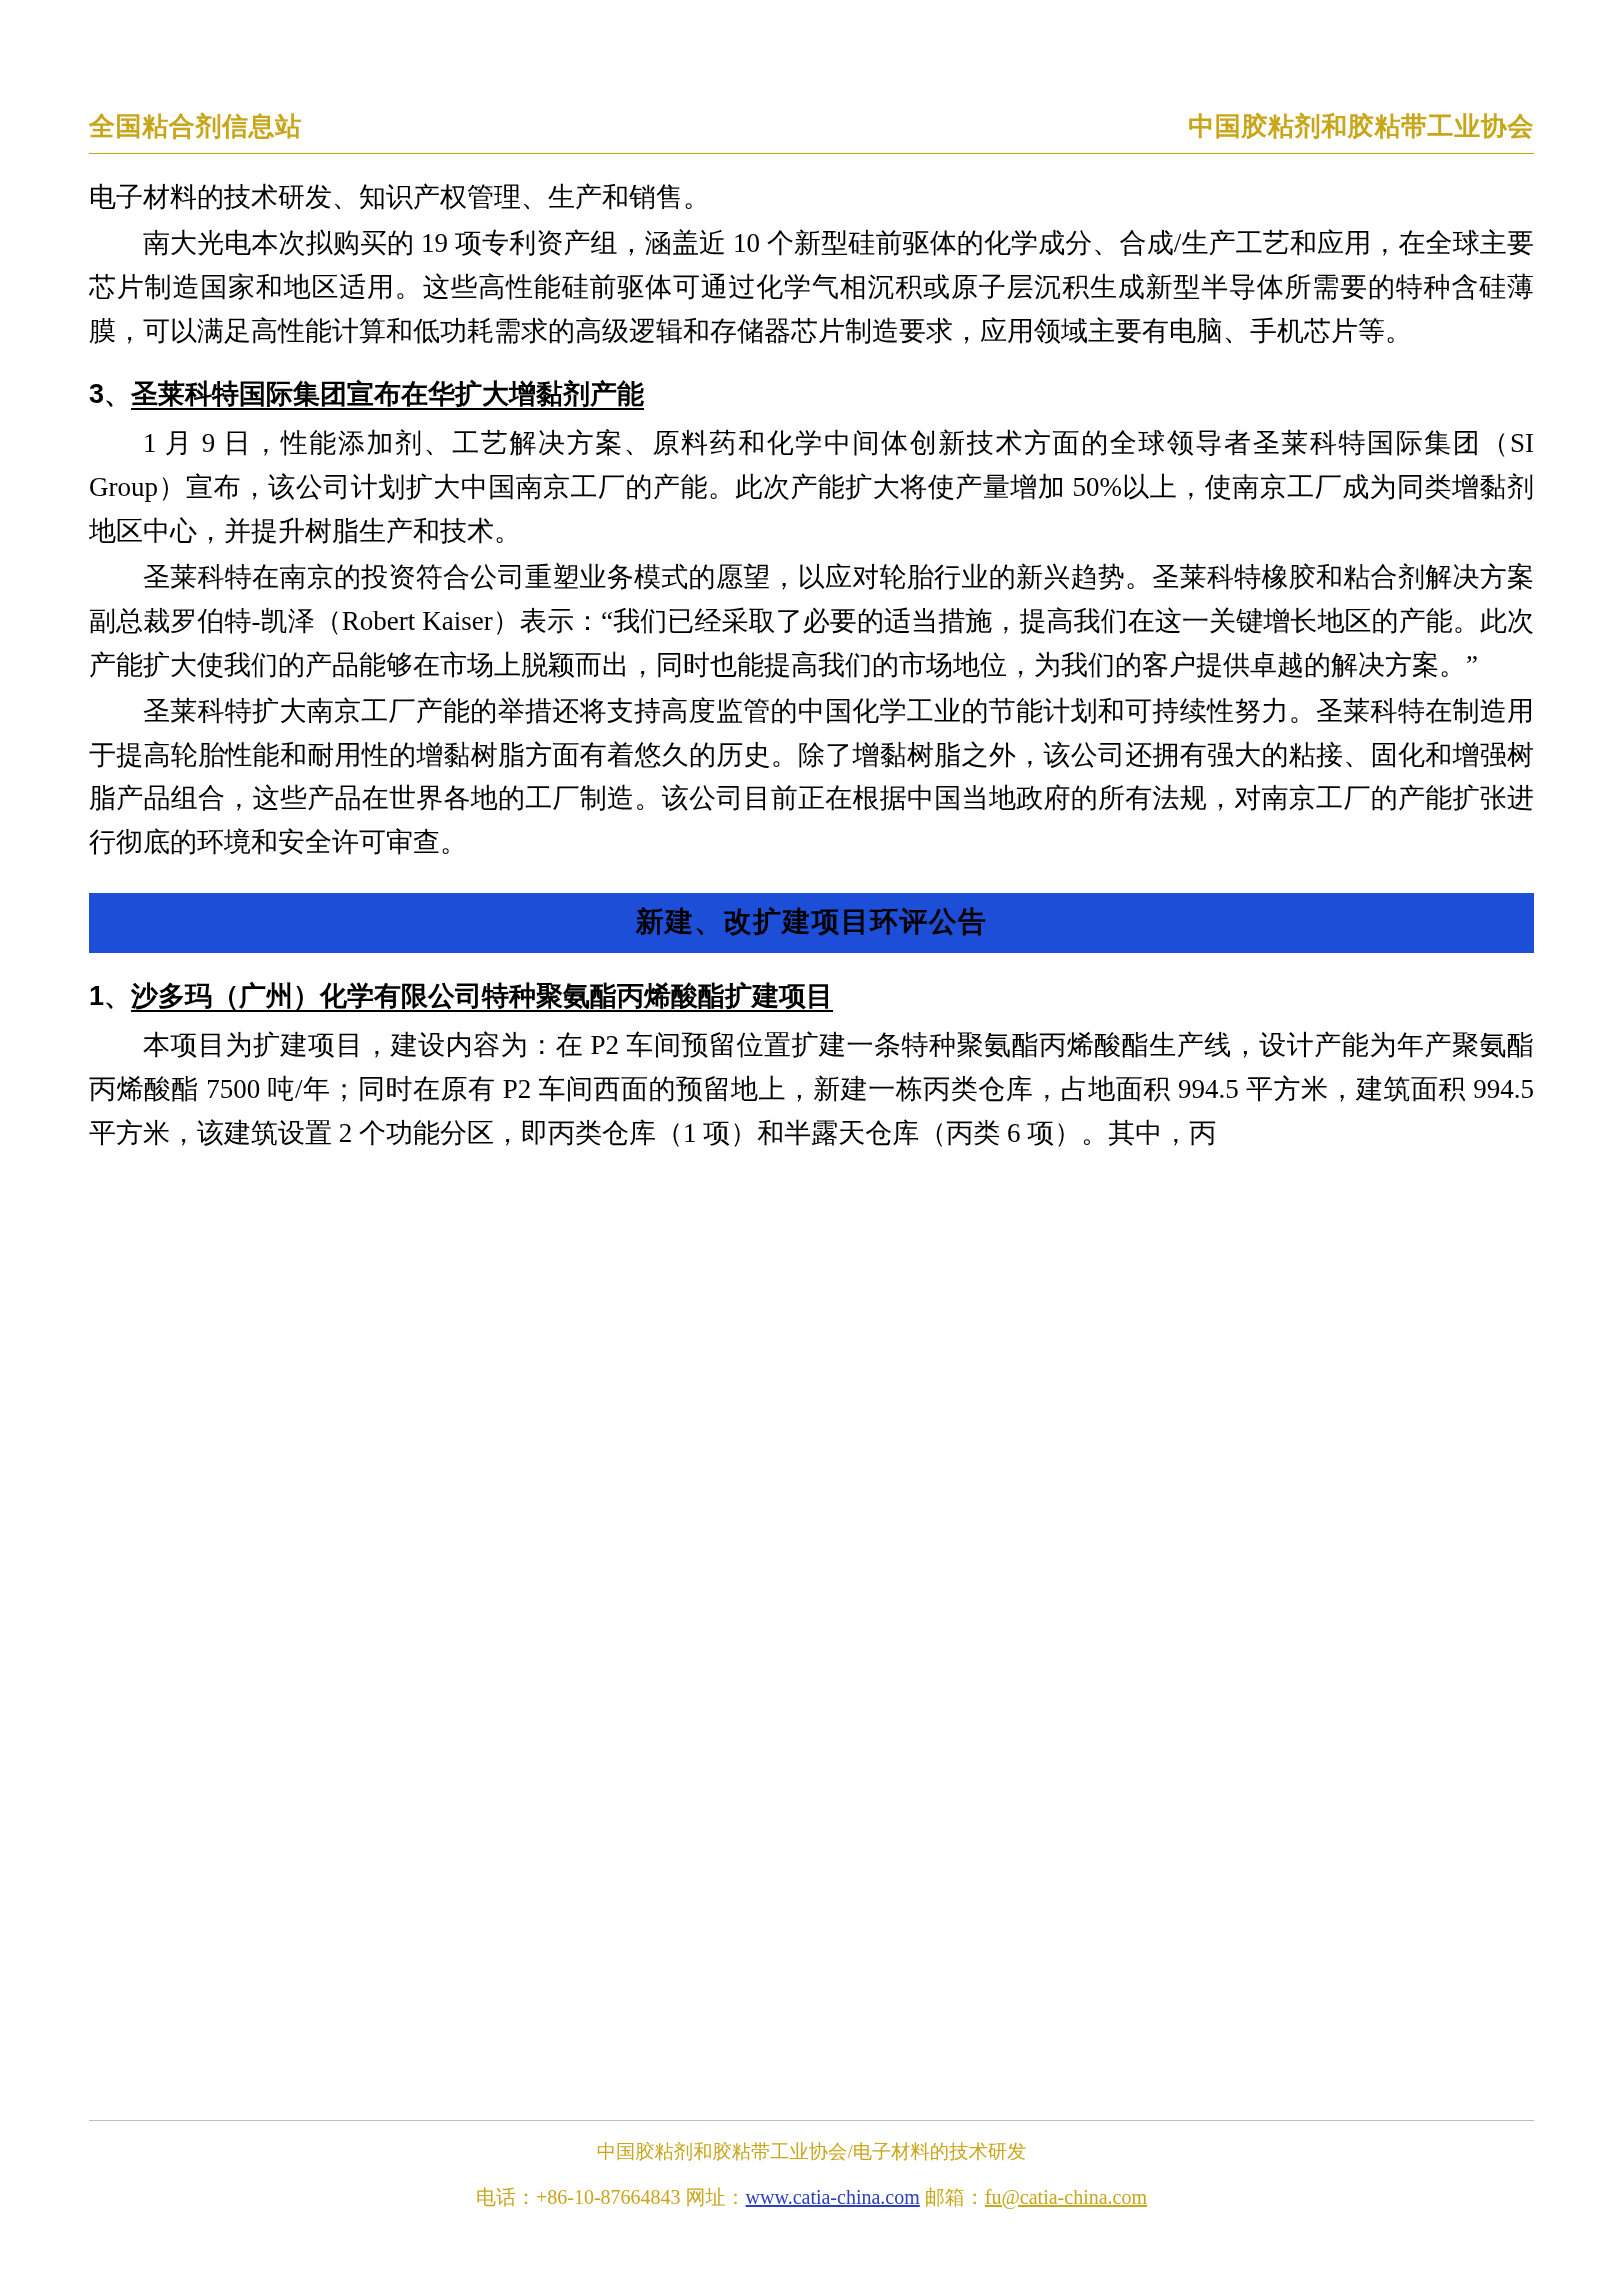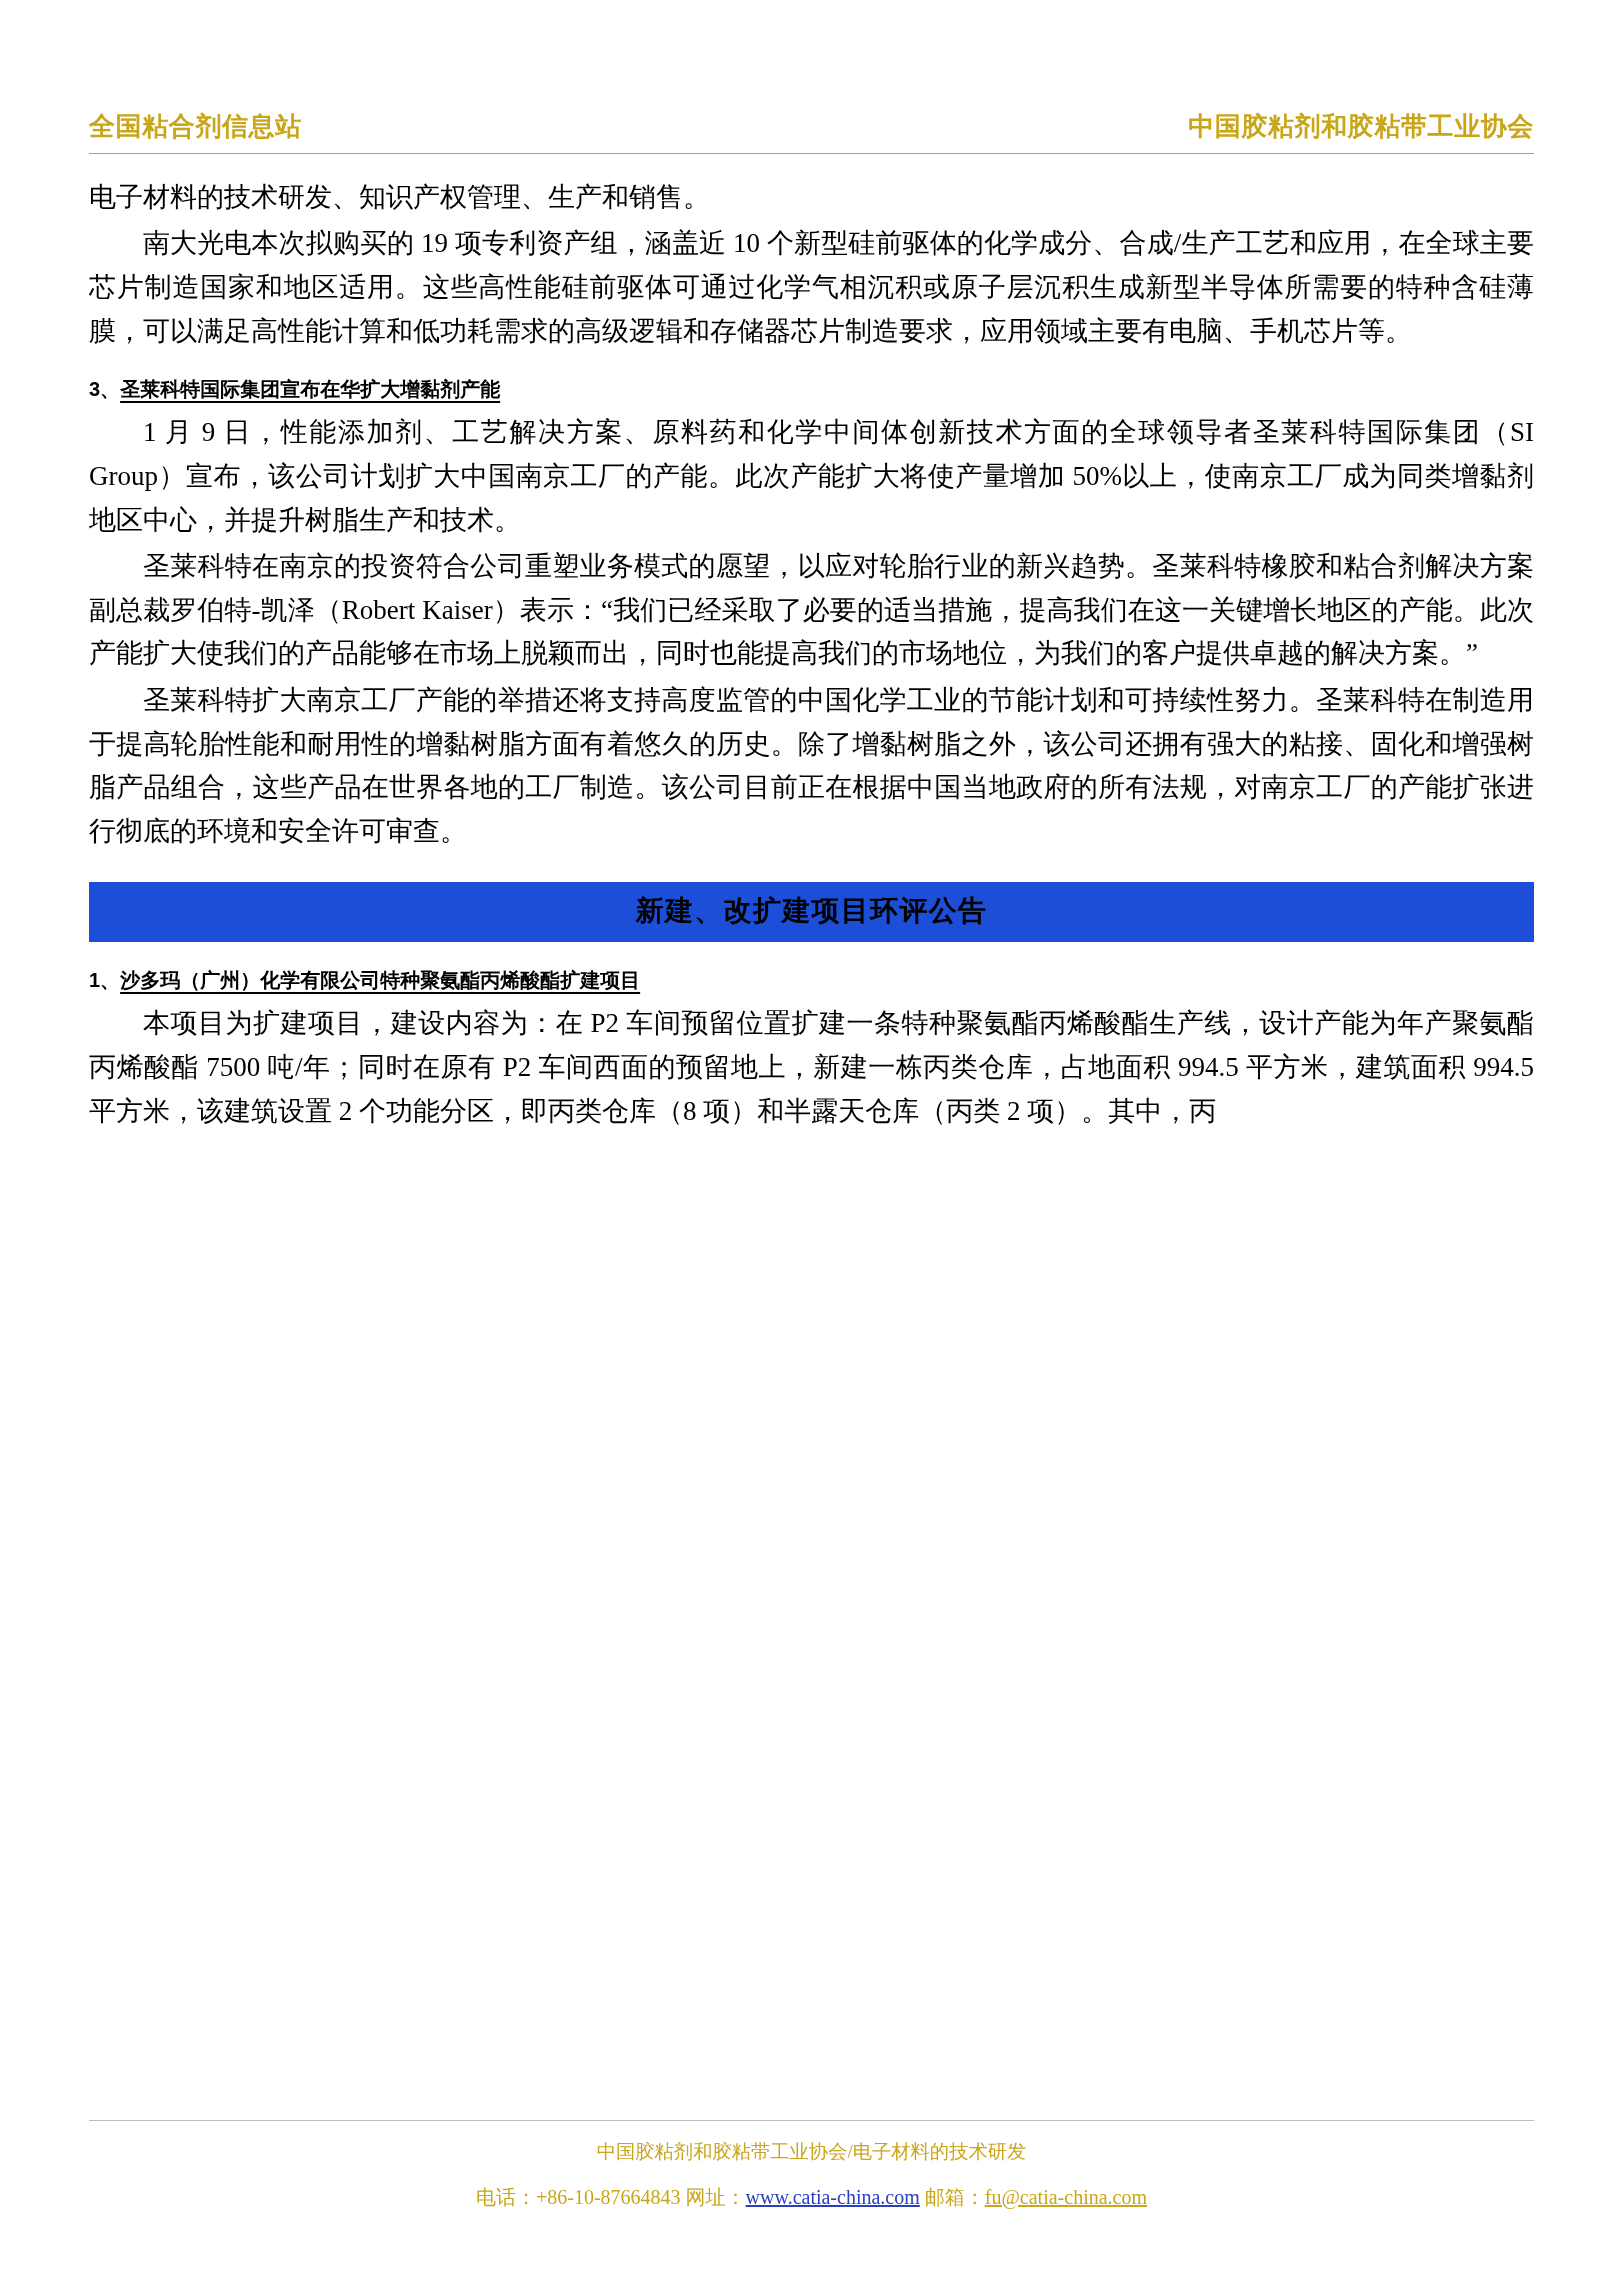--- a/index.html
+++ b/index.html
@@ -48,21 +48,21 @@
     font-size: 27px;
     line-height: 1.62;
     color: #000000;
     text-align: justify;
     text-justify: inter-ideograph;
     margin: 0 0 2.6px 0;
     font-family: "Liberation Serif", "DejaVu Serif", serif;
   }
   .para.indent { text-indent: 54px; }
   .section-title {
-    font-size: 20px;
+    font-size: 27px;
     font-weight: bold;
     line-height: 1.6;
     margin: 19.3px 0 6.4px 0;
     color: #000;
     font-family: "Liberation Sans", "DejaVu Sans", sans-serif;
   }
   .section-title .u {
     text-decoration: underline;
     text-underline-offset: 5.1px;
   }
@@ -132,21 +132,21 @@
     <p class="para indent">1 月 9 日，性能添加剂、工艺解决方案、原料药和化学中间体创新技术方面的全球领导者圣莱科特国际集团（SI Group）宣布，该公司计划扩大中国南京工厂的产能。此次产能扩大将使产量增加 50%以上，使南京工厂成为同类增黏剂地区中心，并提升树脂生产和技术。</p>
     <p class="para indent">圣莱科特在南京的投资符合公司重塑业务模式的愿望，以应对轮胎行业的新兴趋势。圣莱科特橡胶和粘合剂解决方案副总裁罗伯特-凯泽（Robert Kaiser）表示：“我们已经采取了必要的适当措施，提高我们在这一关键增长地区的产能。此次产能扩大使我们的产品能够在市场上脱颖而出，同时也能提高我们的市场地位，为我们的客户提供卓越的解决方案。”</p>
     <p class="para indent">圣莱科特扩大南京工厂产能的举措还将支持高度监管的中国化学工业的节能计划和可持续性努力。圣莱科特在制造用于提高轮胎性能和耐用性的增黏树脂方面有着悠久的历史。除了增黏树脂之外，该公司还拥有强大的粘接、固化和增强树脂产品组合，这些产品在世界各地的工厂制造。该公司目前正在根据中国当地政府的所有法规，对南京工厂的产能扩张进行彻底的环境和安全许可审查。</p>
 
     <div class="banner">新建、改扩建项目环评公告</div>
 
     <div class="section-title" style="margin-top:0;">
       <span>1、</span><span class="u">沙多玛（广州）化学有限公司特种聚氨酯丙烯酸酯扩建项目</span>
     </div>
 
-    <p class="para indent">本项目为扩建项目，建设内容为：在 P2 车间预留位置扩建一条特种聚氨酯丙烯酸酯生产线，设计产能为年产聚氨酯丙烯酸酯 7500 吨/年；同时在原有 P2 车间西面的预留地上，新建一栋丙类仓库，占地面积 994.5 平方米，建筑面积 994.5 平方米，该建筑设置 2 个功能分区，即丙类仓库（8 项）和半露天仓库（丙类 2 项）。其中，丙</p>
+    <p class="para indent">本项目为扩建项目，建设内容为：在 P2 车间预留位置扩建一条特种聚氨酯丙烯酸酯生产线，设计产能为年产聚氨酯丙烯酸酯 7500 吨/年；同时在原有 P2 车间西面的预留地上，新建一栋丙类仓库，占地面积 994.5 平方米，建筑面积 994.5 平方米，该建筑设置 2 个功能分区，即丙类仓库（1 项）和半露天仓库（丙类 6 项）。其中，丙</p>
 
   </div>
 
   <div class="footer">
     <div class="footer-rule"></div>
     <div class="footer-line1">中国胶粘剂和胶粘带工业协会/电子材料的技术研发</div>
     <div class="footer-line2">
       <span>电话：+86-10-87664843 网址：</span><a href="#">www.catia-china.com</a><span> 邮箱：</span><span class="mail">fu@catia-china.com</span>
     </div>
   </div>

